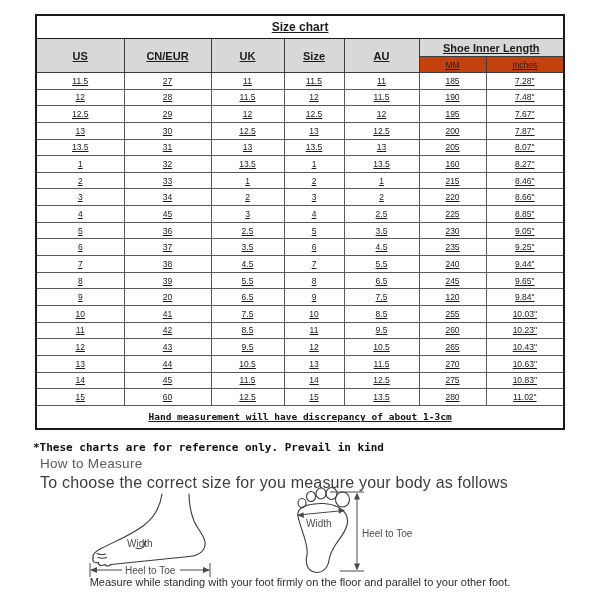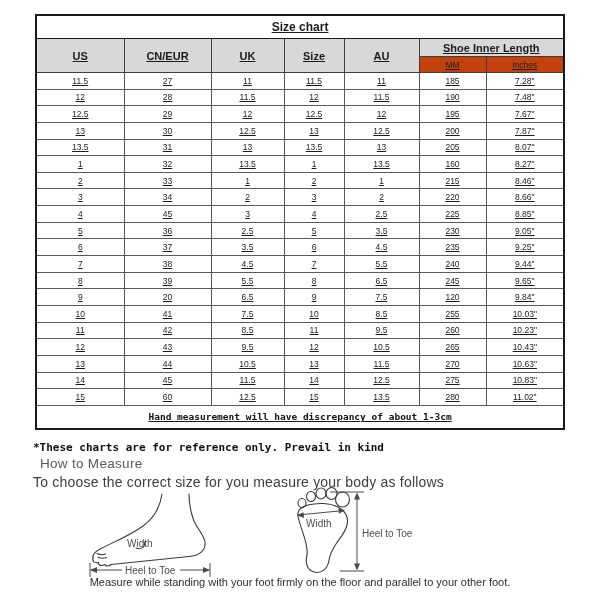--- a/index.html
+++ b/index.html
@@ -41,22 +41,22 @@
   
   .ref-note{
     position:absolute;left:33px;top:441px;
     font-family:"DejaVu Sans Mono",monospace;font-weight:bold;font-size:11px;color:#111;
   }
   .htm-heading{
     position:absolute;left:40px;top:456px;
     font-size:13.5px;color:#5a5a5a;letter-spacing:0.3px;text-align:center;
   }
   .htm-intro{
-    position:absolute;left:33px;top:474px;
-    font-size:14px;color:#3d3d3d;letter-spacing:0.2px;
+    position:absolute;left:40px;top:474px;
+    font-size:16px;color:#3d3d3d;letter-spacing:0.2px;
   }
   .diagram{position:absolute;}
   .diagram svg{display:block;}
   .measure-caption{
     position:absolute;left:0;top:576px;width:600px;text-align:center;
     font-size:11px;color:#2e2e2e;
   }
   svg text{font-family:"Liberation Sans",sans-serif;font-size:10px;fill:#4d4d4d;}
   .stroke{stroke:#3a3a3a;stroke-width:1.1;fill:none;stroke-linecap:round;}
   .thin{stroke:#4a4a4a;stroke-width:1;fill:none;}

